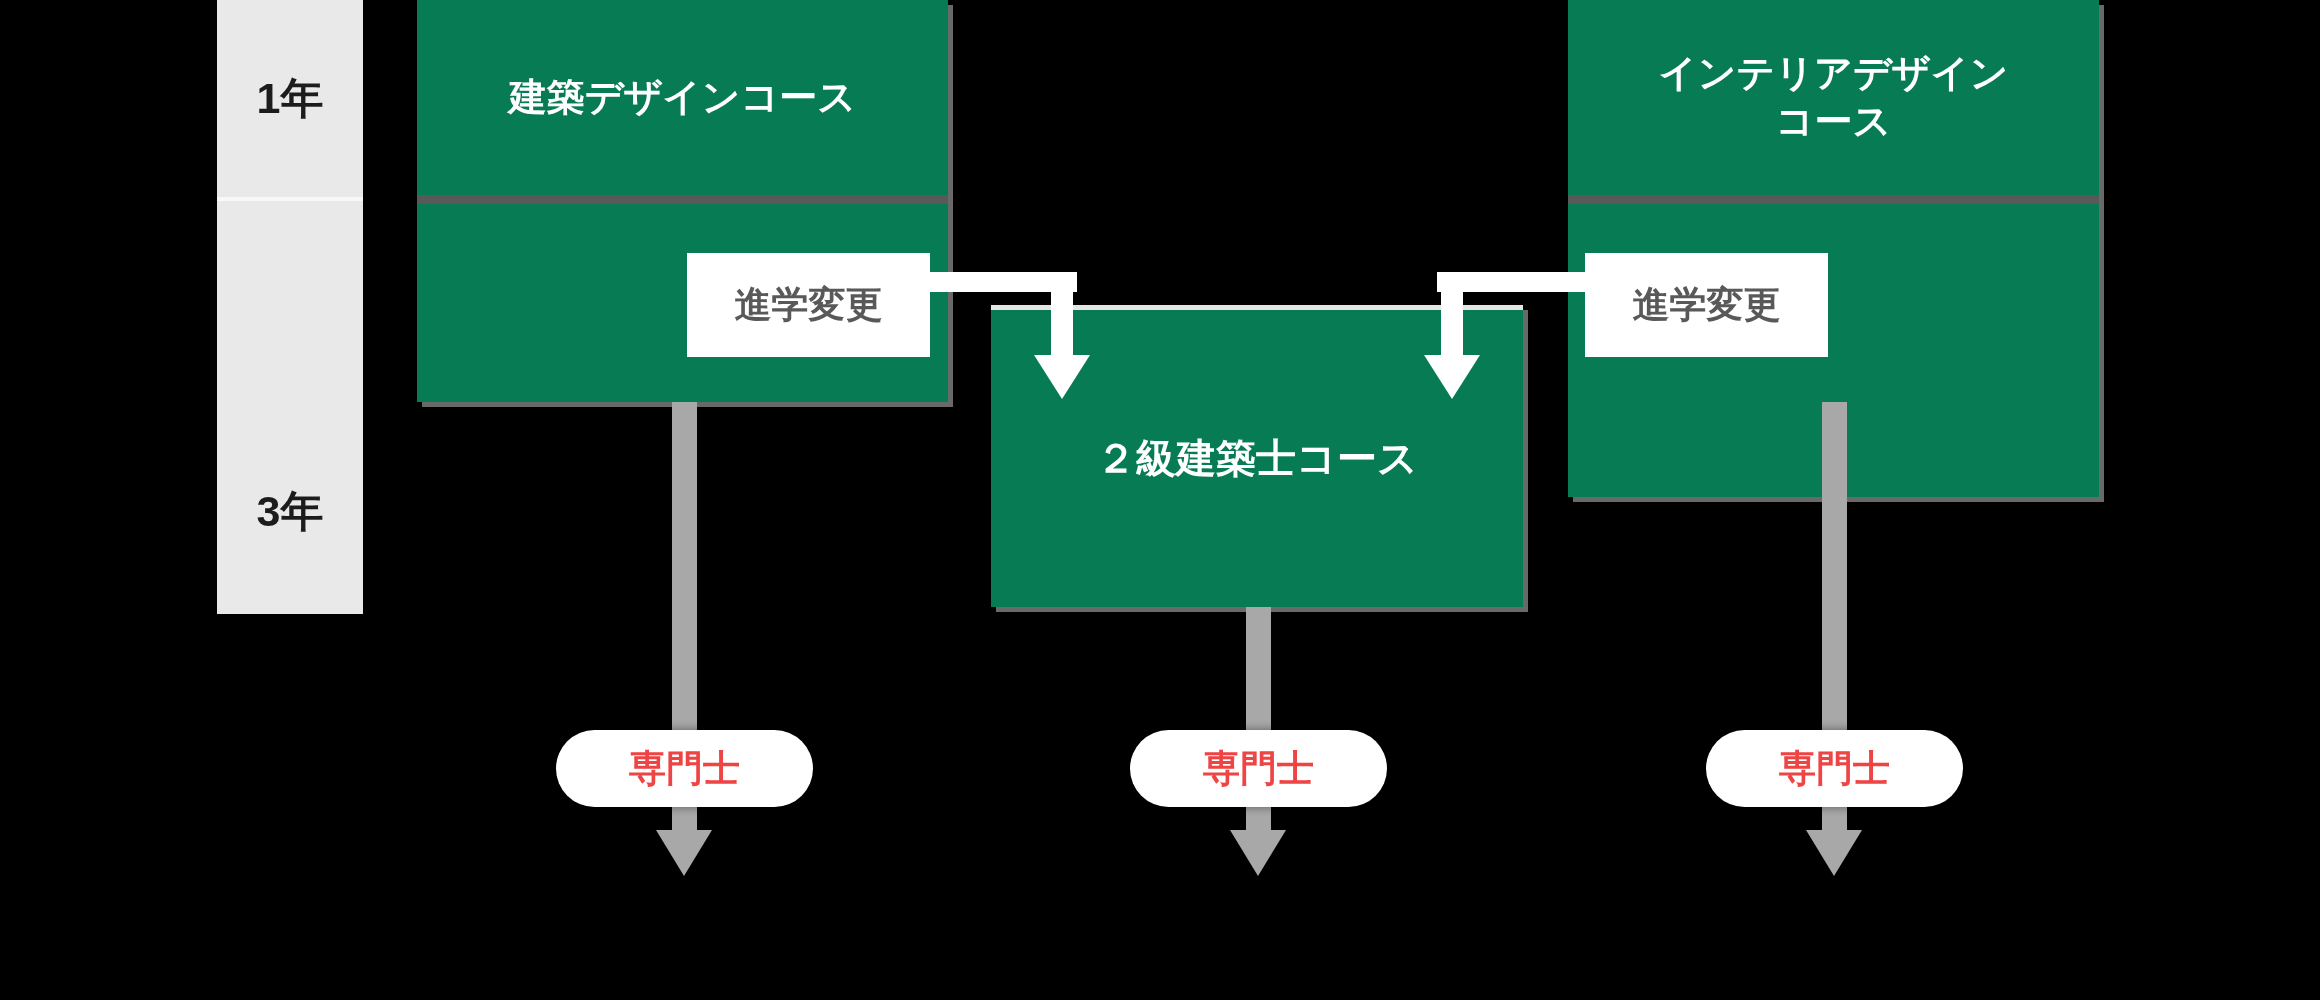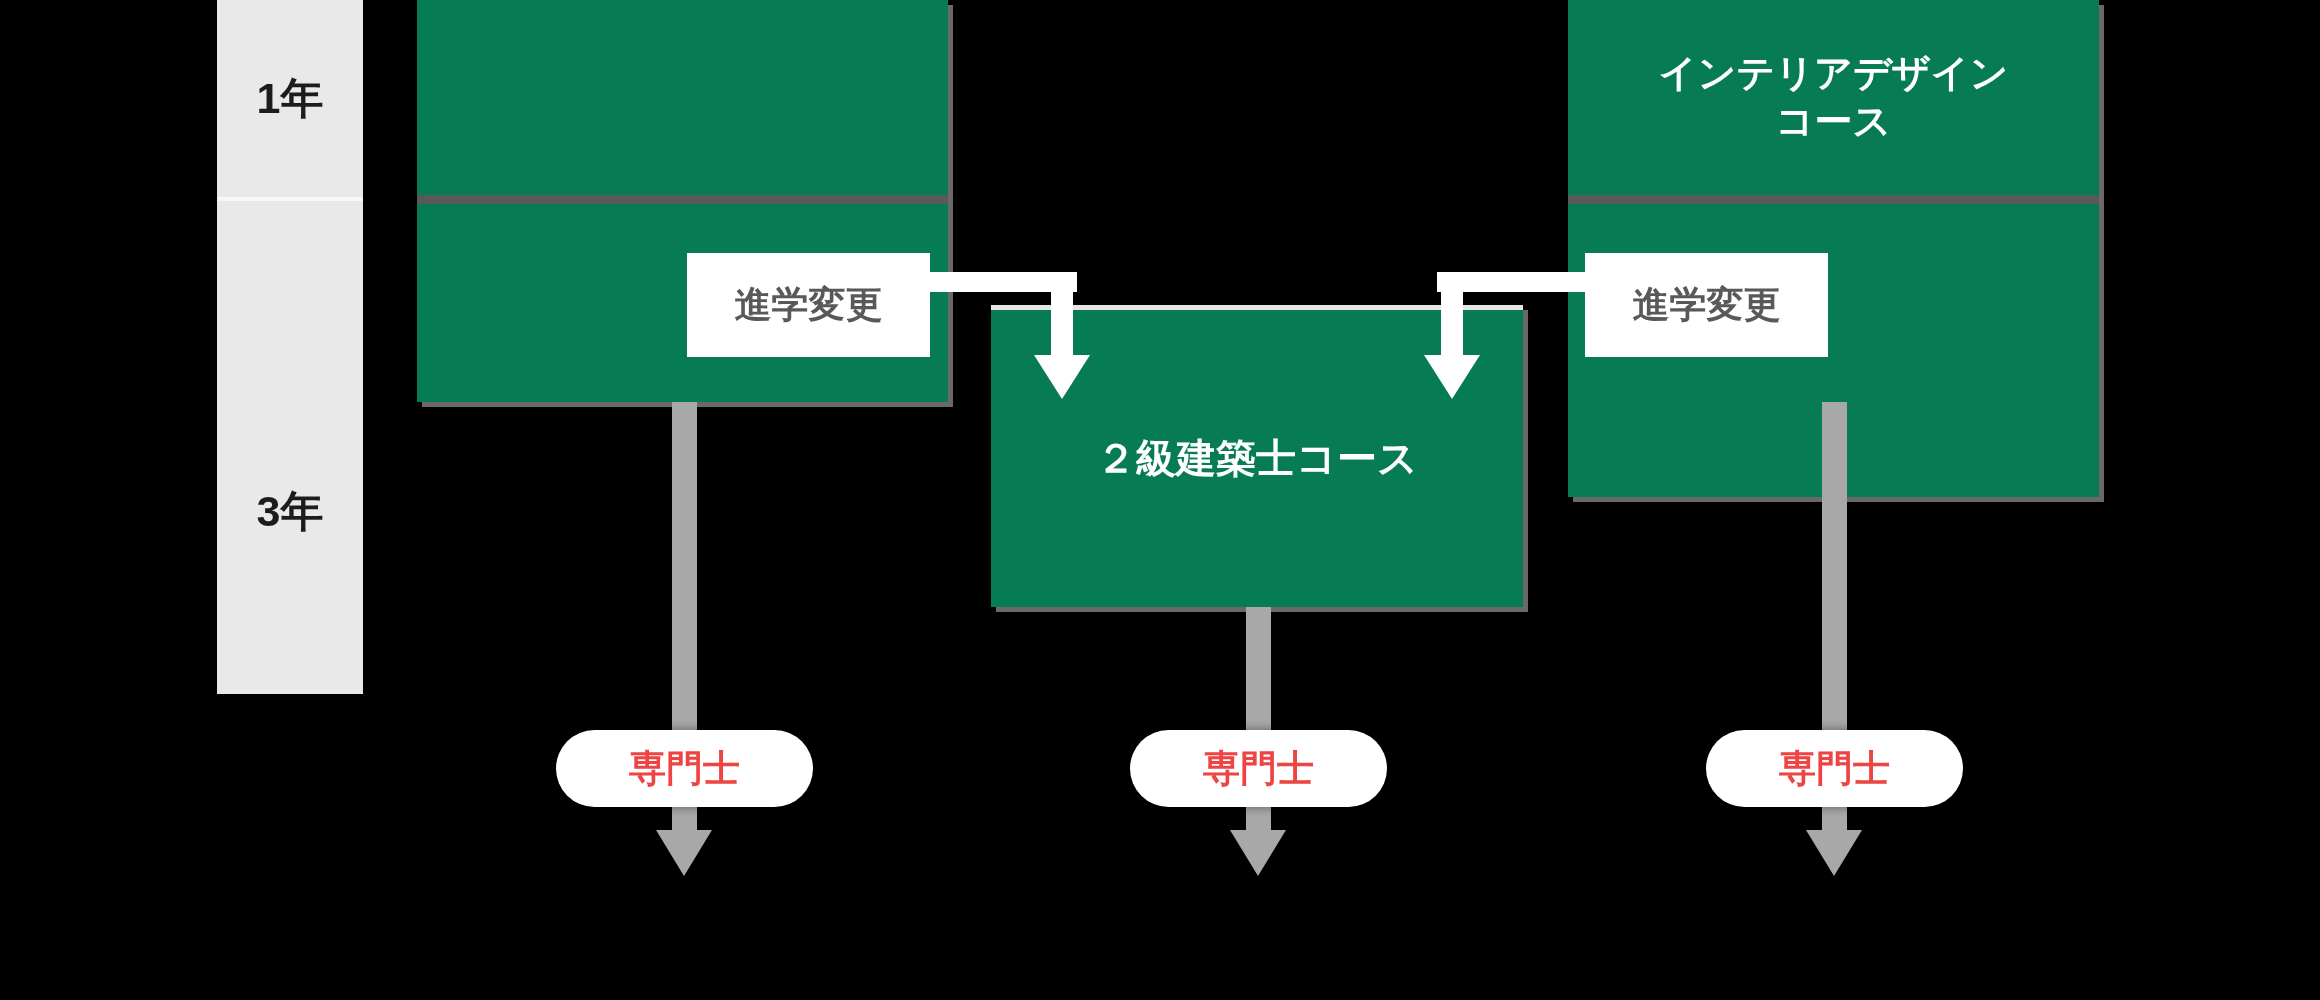--- a/index.html
+++ b/index.html
@@ -3,21 +3,21 @@
 <meta charset="utf-8">
 <style>
   html,body{margin:0;padding:0;background:#000;}
   .canvas{
     position:relative;width:2320px;height:1000px;background:#000;overflow:hidden;
     font-family:"Liberation Sans","DejaVu Sans",sans-serif;
   }
   .abs{position:absolute;}
 
   
-  .sidebar{left:217px;top:0;width:146px;height:694px;background:#e9e9e9;}
+  .sidebar{left:217px;top:0;width:146px;height:614px;background:#e9e9e9;}
   .year-row{position:absolute;left:0;width:100%;display:flex;align-items:center;justify-content:center;
     font-size:43px;font-weight:700;color:#1c1c1c;}
   .year-row-1{top:0;height:197px;}
   .year-row-2{top:201px;height:209px;}
   .year-row-3{top:410px;height:204px;}
   .sidebar-divider{left:0;top:197px;width:100%;height:4px;background:#f8f8f8;}
 
   
   .course-box{background:#077b54;box-shadow:5px 5px 0 #696969;}
   .box-architecture{left:417px;top:0;width:531px;height:402px;}
@@ -83,20 +83,23 @@
     <div class="year-row year-row-1">
       <span>1年</span>
     </div>
     <div class="abs sidebar-divider"></div>
     <div class="year-row year-row-3">
       <span>3年</span>
     </div>
   </div>
 
   <div class="abs course-box box-architecture">
+    <div class="course-title">
+      <span>建築デザインコース</span>
+    </div>
     <div class="year-split"></div>
   </div>
 
   <div class="abs course-box box-interior">
     <div class="course-title">
       <span>インテリアデザイン</span>
       <span>コース</span>
     </div>
     <div class="year-split"></div>
   </div>

